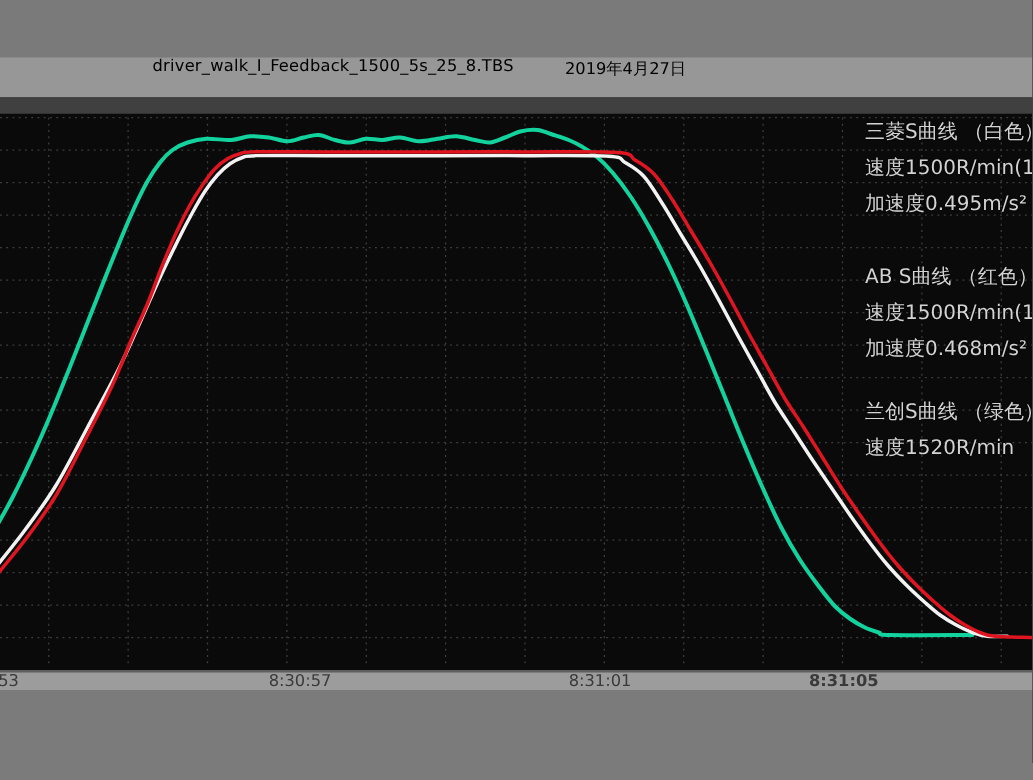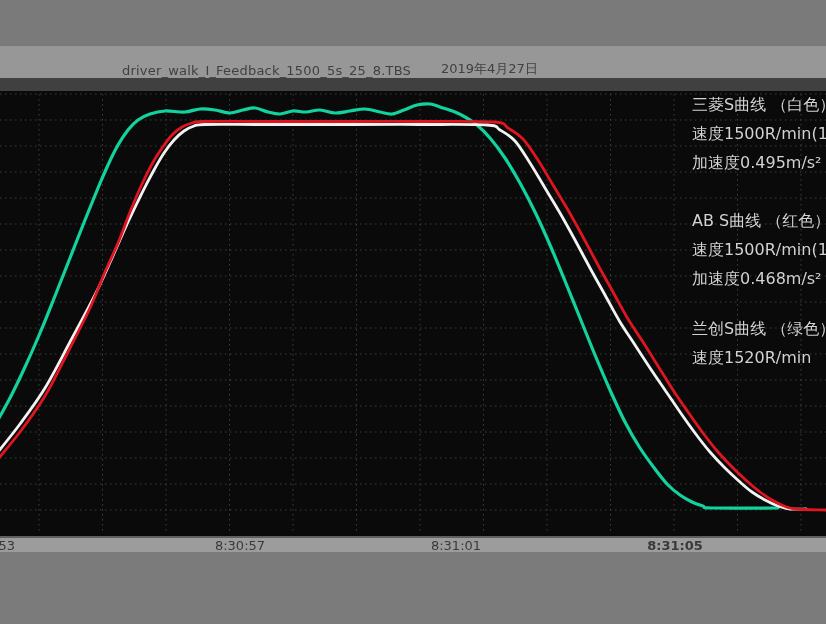--- a/index.html
+++ b/index.html
@@ -4,23 +4,23 @@
 <style>
   html,body{margin:0;padding:0;background:#555;}
   *{box-sizing:border-box;font-family:"DejaVu Sans",sans-serif;}
   #screen{position:relative;width:826px;height:624px;overflow:hidden;background:#7a7a7a;}
 
   
   #top-band{position:absolute;left:0;top:0;width:826px;height:46px;background:#7a7a7a;}
 
   
   #title-bar{position:absolute;left:0;top:46px;width:826px;height:32px;background:#979797;
-             display:flex;align-items:flex-end;color:#404040;font-size:13px;}
+             display:flex;align-items:flex-start;color:#000000;font-size:13px;}
   #title-bar .fname{margin-left:122px;letter-spacing:.2px;}
-  #title-bar .fdate{margin-left:30px;}
+  #title-bar .fdate{margin-left:41px;}
 
   
   #chart{position:absolute;left:0;top:78px;width:826px;height:458px;background:#0a0a0a;overflow:hidden;}
   #chart .dark-strip{position:absolute;left:0;top:0;width:826px;height:13px;background:#404040;}
   #plot-svg{position:absolute;left:0;top:0;width:826px;height:458px;}
 
   
   .legend-block{position:absolute;left:692px;width:134px;color:#d3d3d3;font-size:16px;
                 line-height:29px;white-space:nowrap;overflow:hidden;text-shadow:0 0 1px #000;}
   #legend-white{top:12px;} #legend-red{top:128px;} #legend-green{top:236px;}
@@ -97,19 +97,19 @@
     </div>
     <div id="legend-green" class="legend-block">
       <div>兰创S曲线 （绿色）</div>
       <div>速度1520R/min （</div>
     </div>
   </div>
 
   <div id="axis-strip">
       <span class="tick" style="left: -10px;">8:30:53</span>
       <span class="tick" style="left: 240px;">8:30:57</span>
-      <span class="tick" style="left: 456px;">8:31:01</span>
+      <span class="tick" style="left: 480px;">8:31:01</span>
       <span class="tick" style="left: 675px; font-weight: bold;">8:31:05</span>
     </div>
 
   <div id="bottom-band"></div>
 
 </div>
 
 </body></html>

